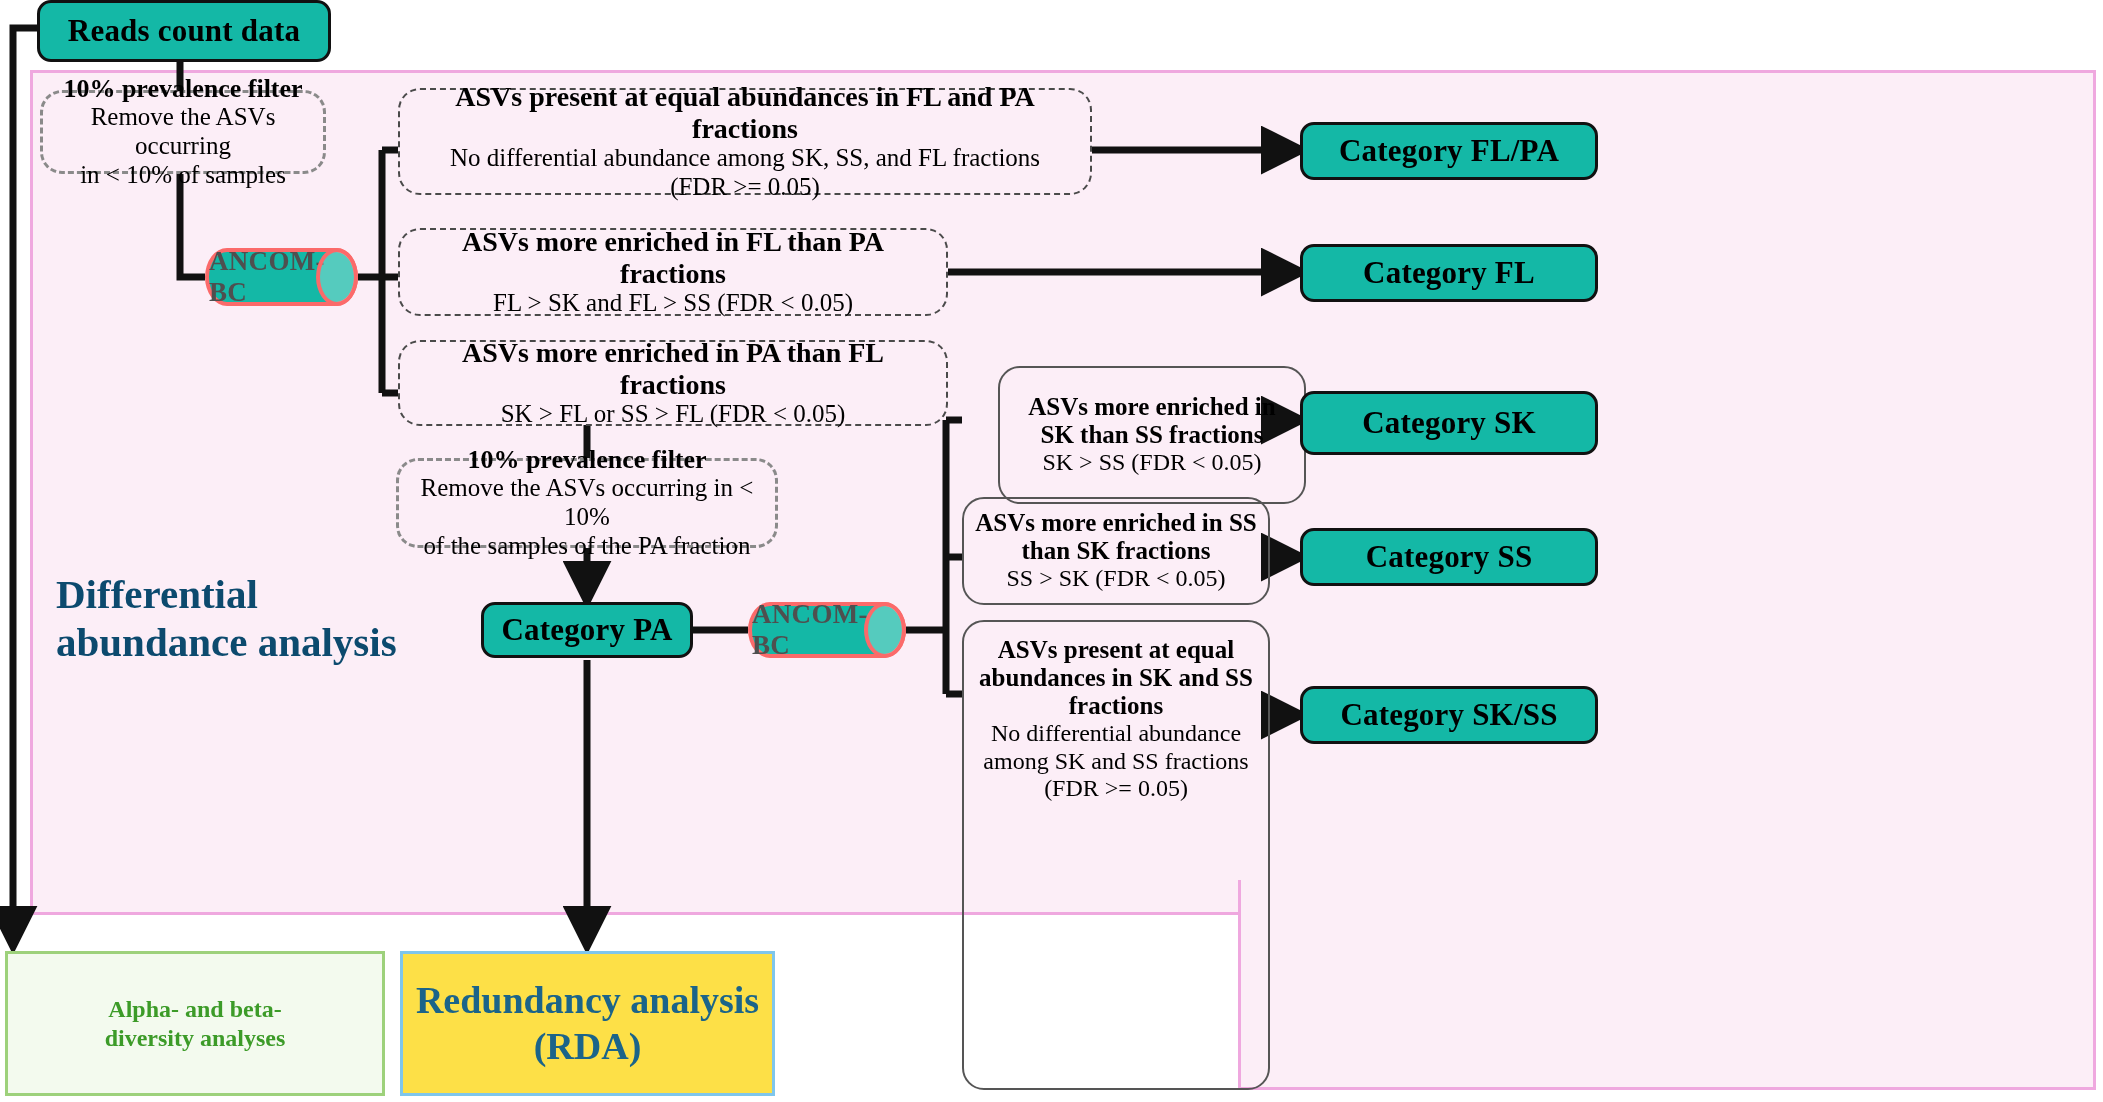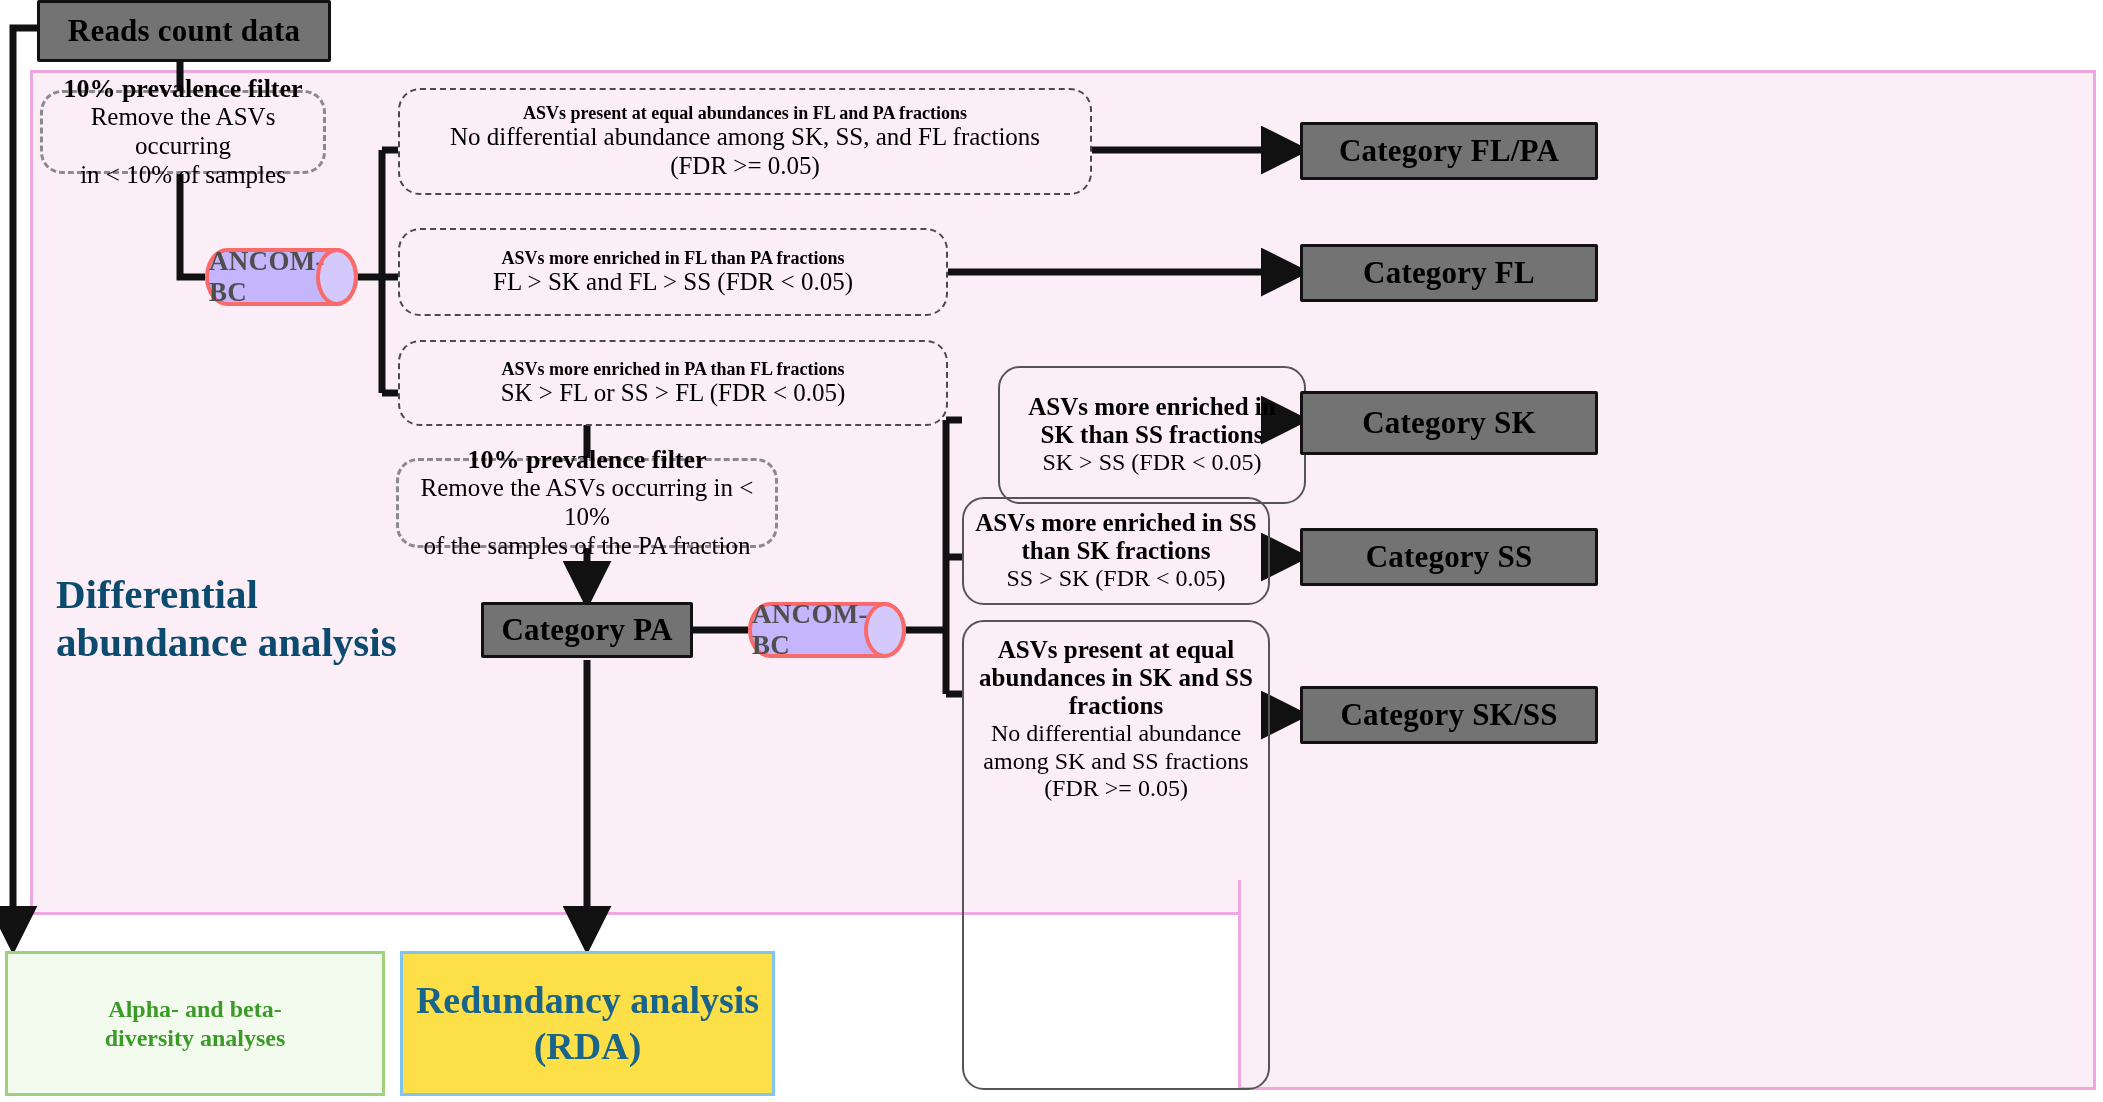--- a/index.html
+++ b/index.html
@@ -10,40 +10,40 @@
   
   .region{position:absolute;background:#FCEEF7;border:3px solid #EFA8DF;box-sizing:border-box;}
 
   
   .node{position:absolute;box-sizing:border-box;display:flex;flex-direction:column;
         align-items:center;justify-content:center;text-align:center;}
   .node .ttl{font-weight:bold;line-height:1.12;}
   .node .sub{font-weight:normal;line-height:1.15;}
 
   
-  .box-solid{background:#737373;border:3px solid #111111;border-radius:2px;}
+  .box-solid{background:#14b8a6;border:3px solid #111111;border-radius:14px;}
   .box-solid .ttl{font-size:31px;letter-spacing:.2px;}
 
   
   .box-dashed{background:transparent;border:3px dashed #8a8a8a;border-radius:22px;}
   .box-dashed .ttl{font-size:26px;}
   .box-dashed .sub{font-size:25px;}
 
   
   .box-dashed-thin{background:transparent;border:2px dashed #4a4a4a;border-radius:22px;}
-  .box-dashed-thin .ttl{font-size:18px;}
+  .box-dashed-thin .ttl{font-size:28px;}
   .box-dashed-thin .sub{font-size:25px;}
 
   
   .box-thin{background:transparent;border:2px solid #555555;border-radius:22px;}
   .box-thin .ttl{font-size:25px;}
   .box-thin .sub{font-size:24px;}
 
   
-  .cyl{position:absolute;background:#c4b5fd;border:4px solid #FB6A6A;border-radius:22px/50%;
+  .cyl{position:absolute;background:#14b8a6;border:4px solid #FB6A6A;border-radius:22px/50%;
        display:flex;align-items:center;justify-content:center;box-sizing:border-box;}
   .cyl .ttl{font-size:27px;font-weight:bold;color:#4f4f4f;letter-spacing:.3px;}
   .cyl .cap{position:absolute;top:-4px;right:-4px;width:42px;height:calc(100% + 8px);
             border:4px solid #FB6A6A;border-radius:50%;box-sizing:border-box;
             background:rgba(255,255,255,.28);}
 
   
   .box-green{background:#F3FAEE;border:3px solid #9DD17B;box-sizing:border-box;}
   .box-green .ttl{font-size:24px;font-weight:bold;color:#3C9B28;line-height:1.2;}
   .box-blue{background:#fde047;border:3px solid #7FC6EC;box-sizing:border-box;}

